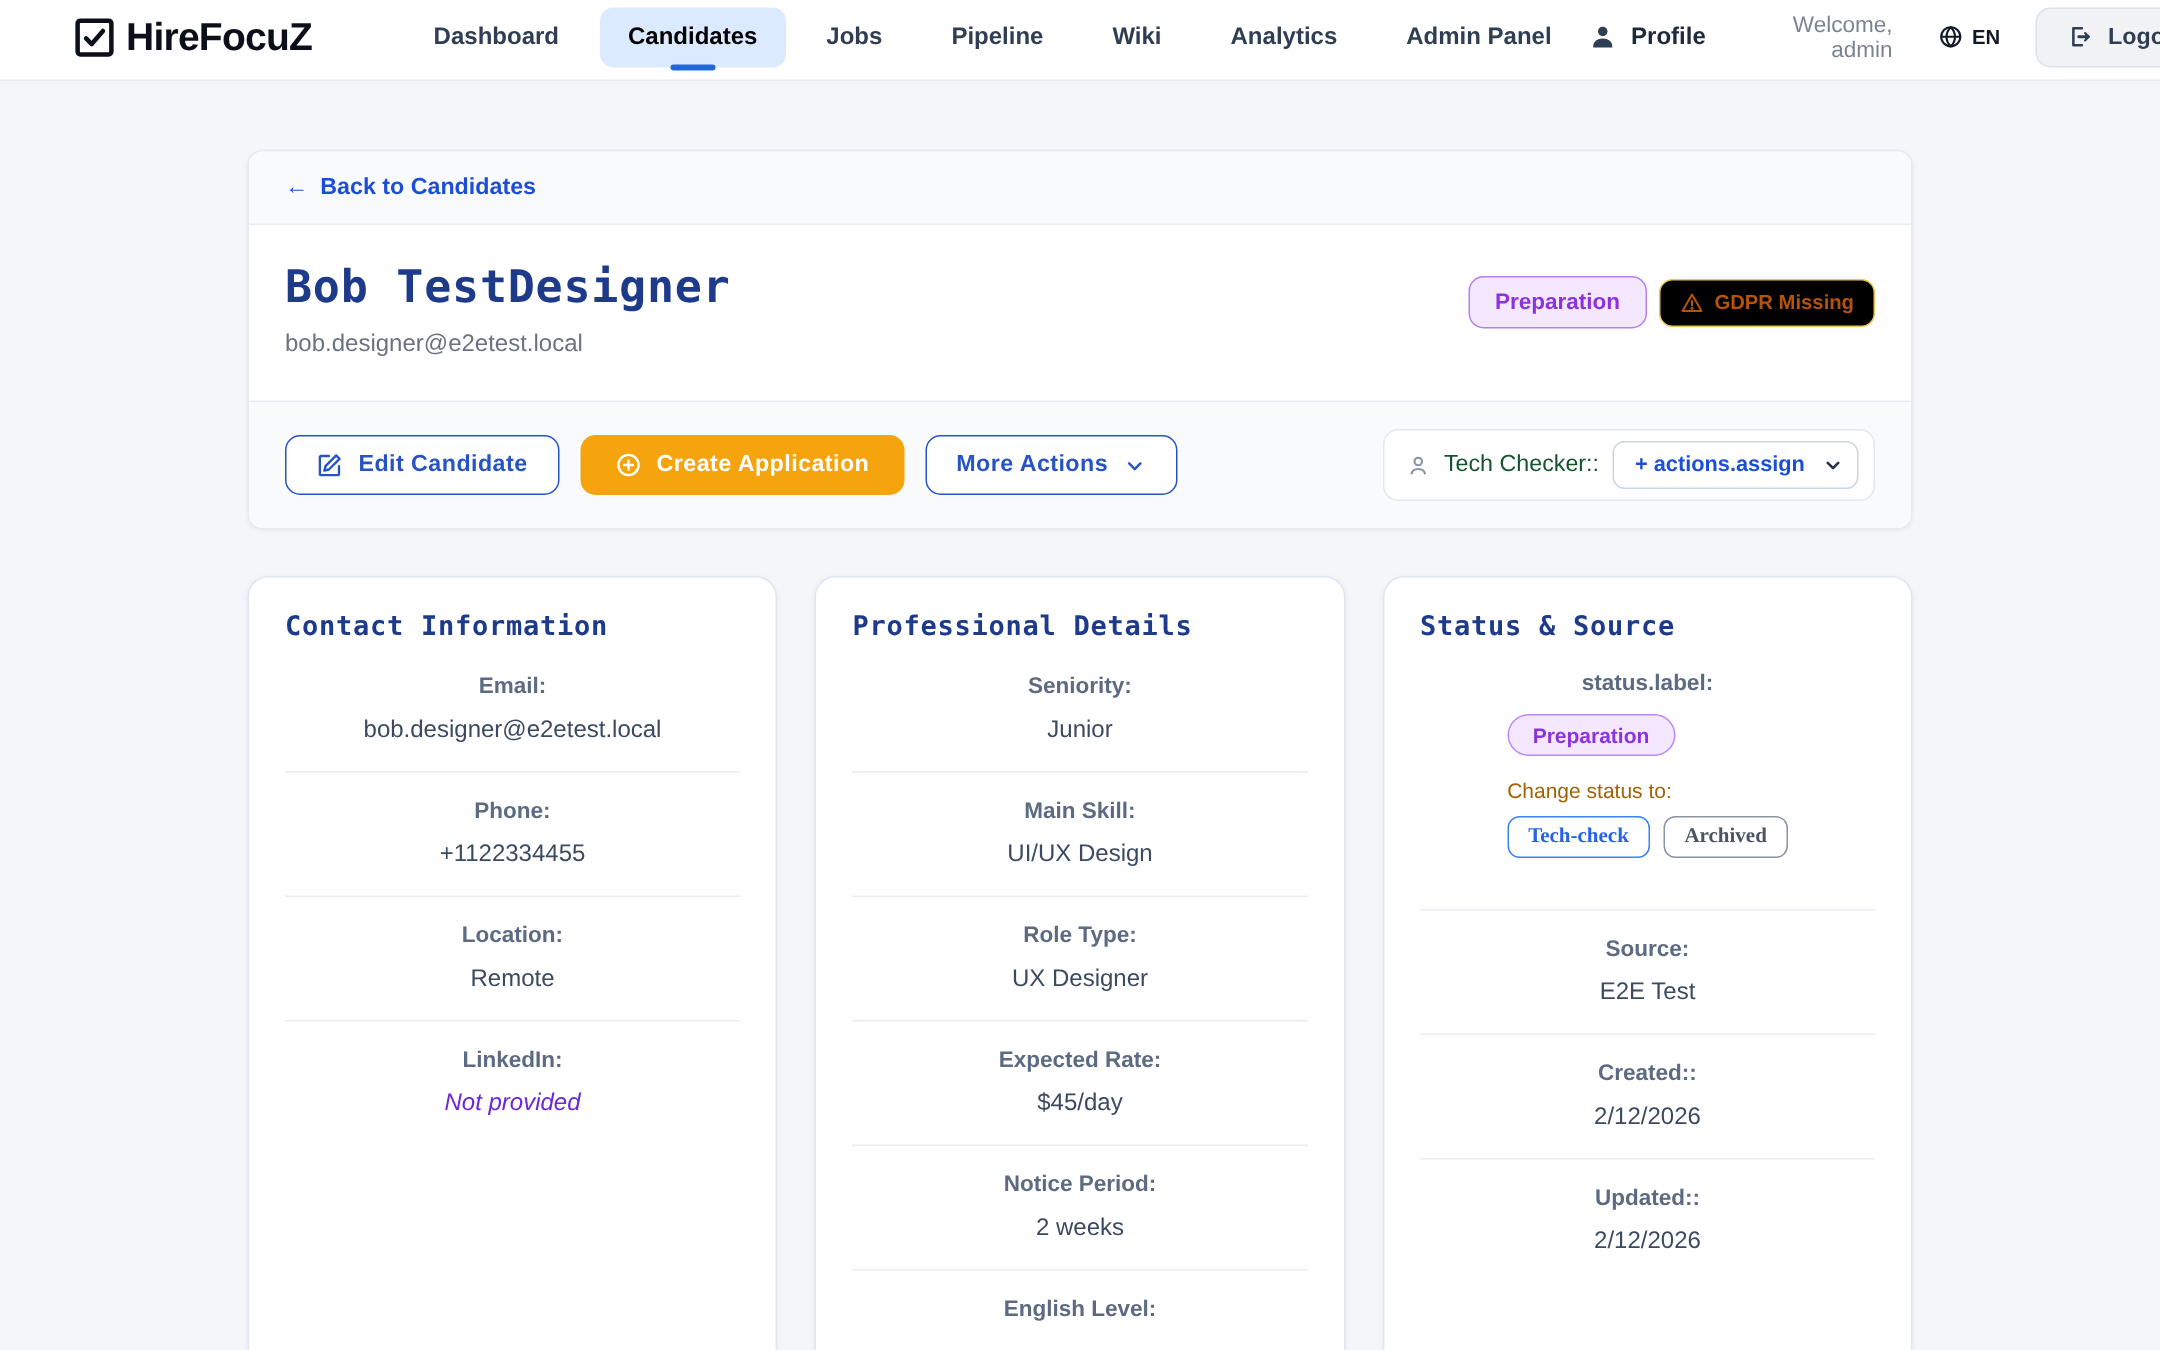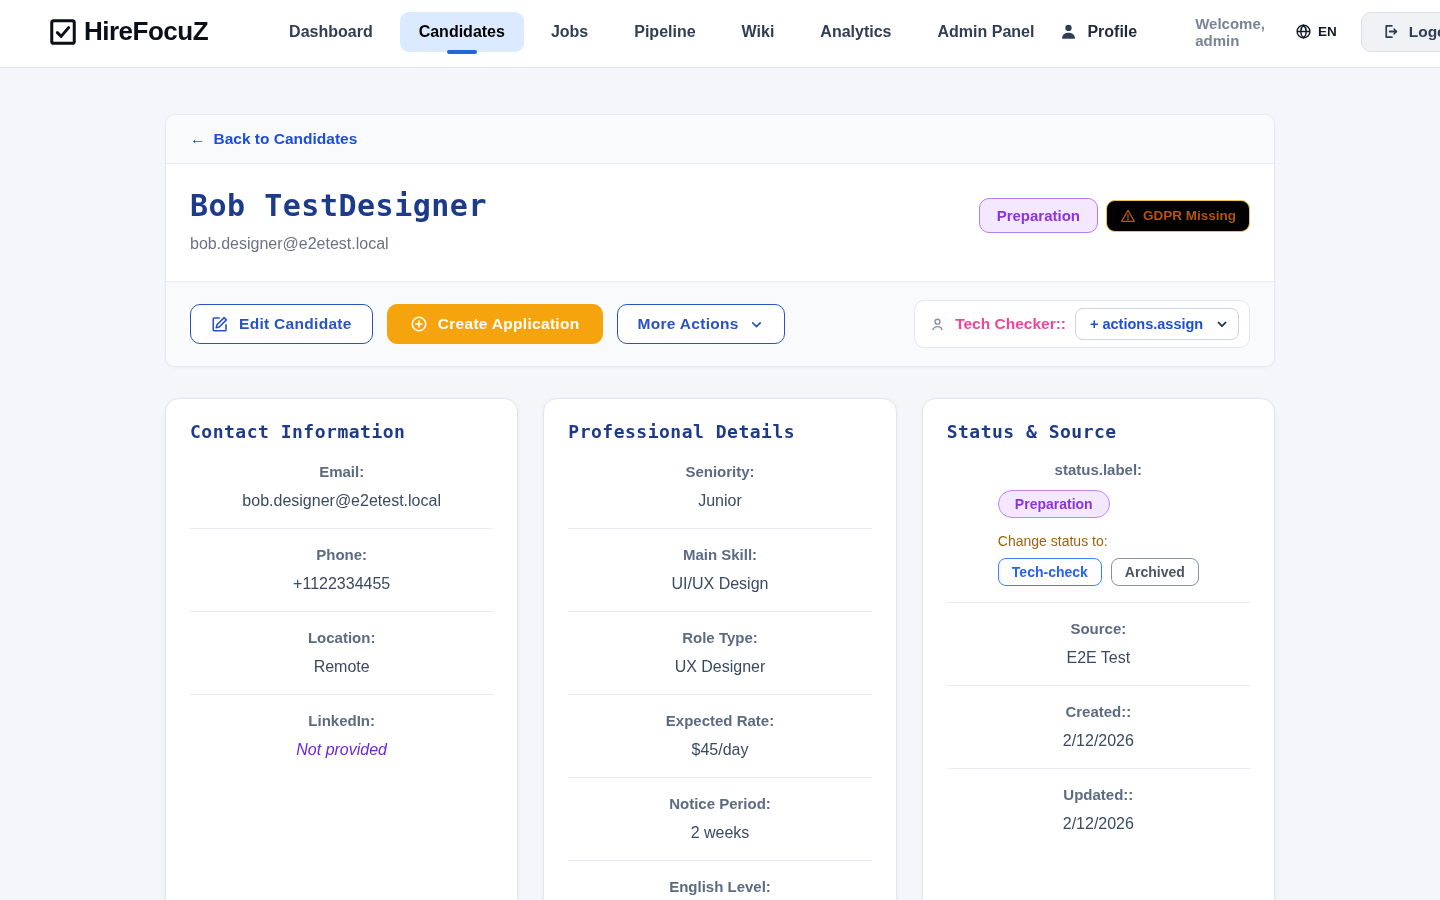--- a/index.html
+++ b/index.html
@@ -7,39 +7,39 @@
   body {
     font-family:"Liberation Sans", sans-serif;
     background:#f5f6f9;
     color:#334155;
     -webkit-font-smoothing:antialiased;
   }
   .mono { font-family:"DejaVu Sans Mono", monospace; }
 
   
   .navbar {
-    height:68px; background:#ffffff; border-bottom:1px solid #e7e9ee;
+    height:54px; background:#ffffff; border-bottom:1px solid #e7e9ee;
     display:flex; align-items:center; padding:0 42px 4px 48px;
   }
   .logo { display:flex; align-items:center; gap:6px; cursor:pointer; }
   .logo svg { width:30px; height:30px; }
   .logo-text { font-size:26px; font-weight:800; color:#0b0f19; letter-spacing:-0.5px; }
   .nav-links { display:flex; align-items:center; margin-left:62px; gap:8px; }
   .nav-link {
     position:relative; font-size:16px; font-weight:600; color:#2f3e53;
     padding:11px 19px; border-radius:9px; text-decoration:none; cursor:pointer; white-space:nowrap;
   }
   .nav-link.active { background:#dbeafe; color:#000000; }
   .nav-link.active::after {
     content:""; position:absolute; left:50%; transform:translateX(-50%);
     bottom:-2px; width:30px; height:4px; border-radius:2px; background:#2168d6;
   }
   .nav-right { margin-left:auto; display:flex; align-items:center; }
   .profile-link { display:flex; align-items:center; gap:9px; font-size:16px; font-weight:600; color:#1e293b; cursor:pointer; padding:10px 6px; }
-  .welcome { font-size:15px; color:#7b8494; font-weight:700; margin-left:52px; }
+  .welcome { font-size:15px; color:#7b8494; font-weight:400; margin-left:52px;text-align:right; }
   .lang { display:flex; align-items:center; gap:6px; margin-left:30px; cursor:pointer; }
   .lang-code { font-size:13.5px; font-weight:700; color:#111827; }
   .logout-btn {
     margin-left:24px; display:flex; align-items:center; gap:10px;
     background:#f1f2f5; border:1px solid #dde0e6; border-radius:10px;
     padding:10px 20px; font-size:15.5px; font-weight:600; color:#2f3e53; cursor:pointer;
     font-family:inherit;
   }
 
   
@@ -69,21 +69,21 @@
     display:flex; align-items:center; justify-content:space-between;
   }
   .action-left { display:flex; align-items:center; gap:14px; }
   .btn { display:inline-flex; align-items:center; gap:10px; border-radius:10px; font-size:15.5px; font-weight:700; cursor:pointer; letter-spacing:0.3px; font-family:inherit;text-align:center; }
   .btn-outline { background:#ffffff; border:1.6px solid #2753c5; color:#2753c5; padding:10px 20px; }
   .btn-primary { background:#f5a40d; border:1.6px solid #f5a40d; color:#ffffff; padding:10px 22px; }
   .assign-box {
     display:flex; align-items:center; gap:9px;
     background:#ffffff; border:1px solid #e3e7ee; border-radius:10px; padding:7px 10px 7px 14px;
   }
-  .assign-label { font-size:15.5px; font-weight:700; color:#ec4899; }
+  .assign-label { font-size:15.5px; font-weight:400; color:#14532d; }
   .select-wrap { position:relative; }
   .assign-select {
     appearance:none; -webkit-appearance:none;
     background:#ffffff; border:1px solid #cdd5e1; border-radius:8px;
     padding:7px 34px 7px 14px; font-size:14.5px; font-weight:700; color:#1d4ed8; cursor:pointer;
     font-family:inherit;
   }
   .select-wrap svg { position:absolute; right:10px; top:50%; transform:translateY(-50%); pointer-events:none; }
 
   
@@ -101,24 +101,24 @@
   .field-value.italic { font-style:italic; color:#6d28d9; }
 
   
   .status-pill {
     display:inline-block; background:#f3e8ff; border:1px solid #c084fc; color:#8d33de;
     font-size:14px; font-weight:700; padding:5px 16px; border-radius:999px;
   }
   .status-group { width:fit-content; margin:12px auto 0; display:flex; flex-direction:column; align-items:flex-start; text-align:left; }
   .change-label { font-size:14px; color:#a16207; margin-top:15px; }
   .status-btns { display:flex; gap:9px; margin-top:9px; }
-  .chip-btn { background:#ffffff; border-radius:8px; font-size:14px; font-weight:600; padding:5px 13px; cursor:pointer; font-family:Liberation Sans, sans-serif; }
+  .chip-btn { background:#ffffff; border-radius:8px; font-size:14px; font-weight:600; padding:5px 13px; cursor:pointer; font-family:Liberation Serif, serif; }
   .chip-blue { border:1.4px solid #3b82f6; color:#2563eb; }
   .chip-gray { border:1.4px solid #8a93a3; color:#4b5563; }
-  .status-field { padding-top:15px; padding-bottom:16px; }
+  .status-field { padding-top:15px; padding-bottom:34px; }
 
   .icon { display:inline-flex; align-items:center; }
 </style>
 </head>
 <body>
 
 <header class="navbar">
   <div class="logo">
     <span class="icon">
       <svg viewBox="0 0 24 24" width="30" height="30" fill="none" stroke="#0b0f19" stroke-width="2.4" stroke-linecap="round" stroke-linejoin="round">

